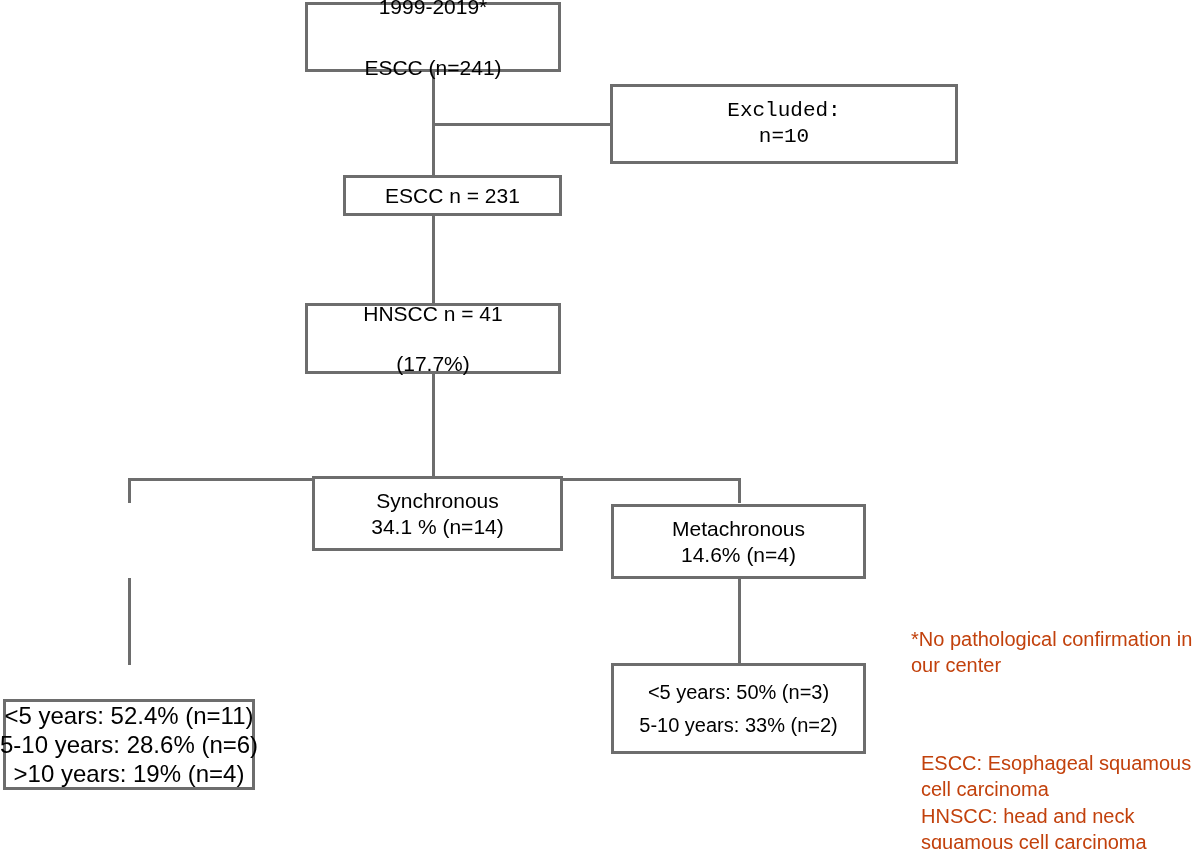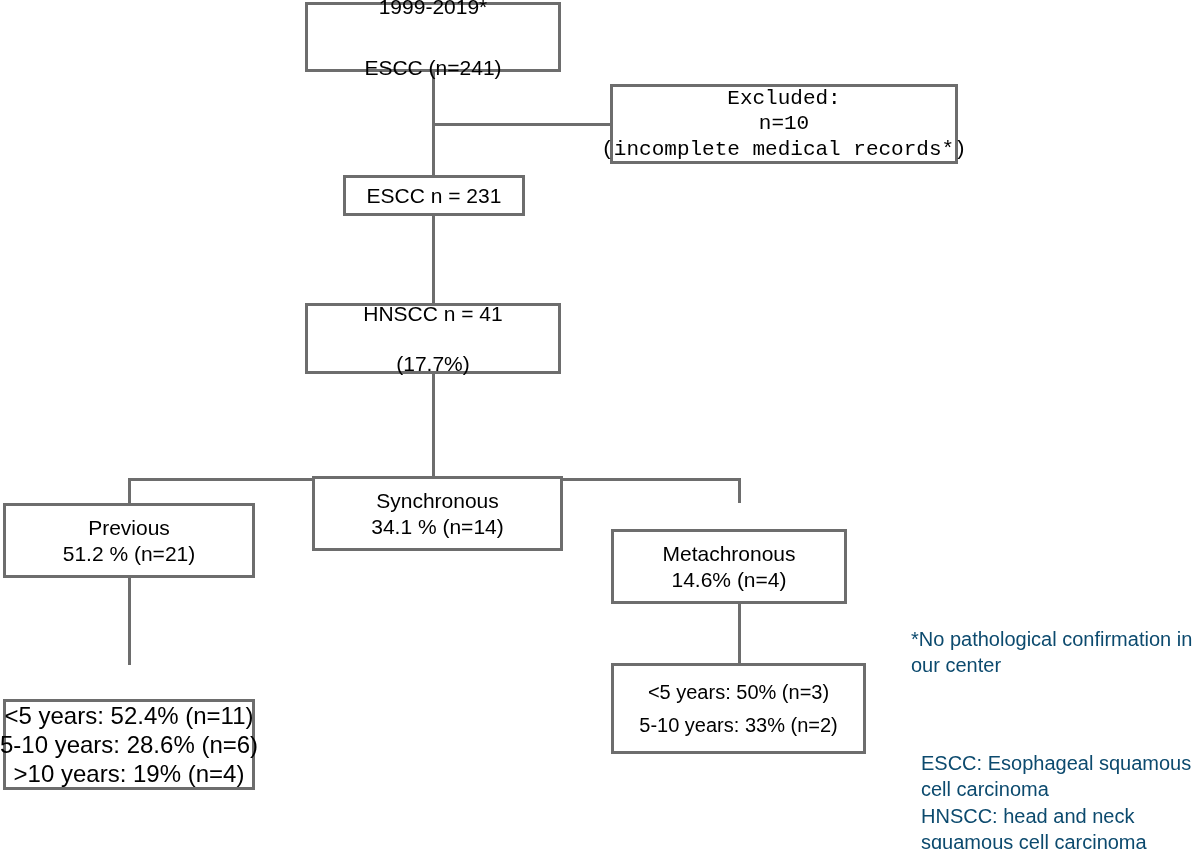--- a/index.html
+++ b/index.html
@@ -51,21 +51,21 @@
     height: 3px;
     background: #6d6d6d;
     z-index: 1;
   }
 
   
   .note {
     position: absolute;
     font-size: 20px;
     line-height: 1.32;
-    color: #0c4a6e;
+    color: #c2410c;
     white-space: pre-wrap;
     z-index: 4;
   }
 </style>
 </head>
 <body>
 
 <div id="canvas">
 
   <div class="vline" style="left:432px; top:70px; height:105px;"></div>
@@ -89,43 +89,38 @@
   <div class="vline" style="left:738px; top:578px; height:87px;"></div>
 
   <div class="node" style="left:305px; top:2px; width:256px; height:70px;gap:35px;">
     <span class="line">1999-2019*</span>
     <span class="line">ESCC (n=241)</span>
   </div>
 
   <div class="node" style="left:610px; top:84px; width:348px; height:80px;font-family:Liberation Mono, monospace;">
     <span class="line">Excluded:</span>
     <span class="line">n=10</span>
-    <span class="line">(incomplete medical records*)</span>
   </div>
 
-  <div class="node" style="left:343px; top:175px; width:182px; height:41px;">
+  <div class="node" style="left:343px; top:175px; width:219px; height:41px;">
     <span class="line">ESCC n = 231</span>
   </div>
 
   <div class="node" style="left:305px; top:303px; width:256px; height:71px;gap:24px;">
     <span class="line">HNSCC n = 41</span>
     <span class="line">(17.7%)</span>
   </div>
 
-  <div class="node" style="left:3px; top:503px; width:252px; height:75px;">
-    <span class="line">Previous</span>
-    <span class="line">51.2 % (n=21)</span>
-  </div>
 
   <div class="node" style="left:312px; top:476px; width:251px; height:75px;">
     <span class="line">Synchronous</span>
     <span class="line">34.1 % (n=14)</span>
   </div>
 
-  <div class="node" style="left:611px; top:529px; width:236px; height:75px;">
+  <div class="node" style="left:611px; top:504px; width:255px; height:75px;">
     <span class="line">Metachronous</span>
     <span class="line">14.6% (n=4)</span>
   </div>
 
   <div class="node" style="left:3px; top:663px; width:252px; height:91px; font-size:24px;margin-top:36px;">
     <span class="line">&lt;5 years: 52.4% (n=11)</span>
     <span class="line">5-10 years: 28.6% (n=6)</span>
     <span class="line">&gt;10 years: 19% (n=4)</span>
   </div>
 

